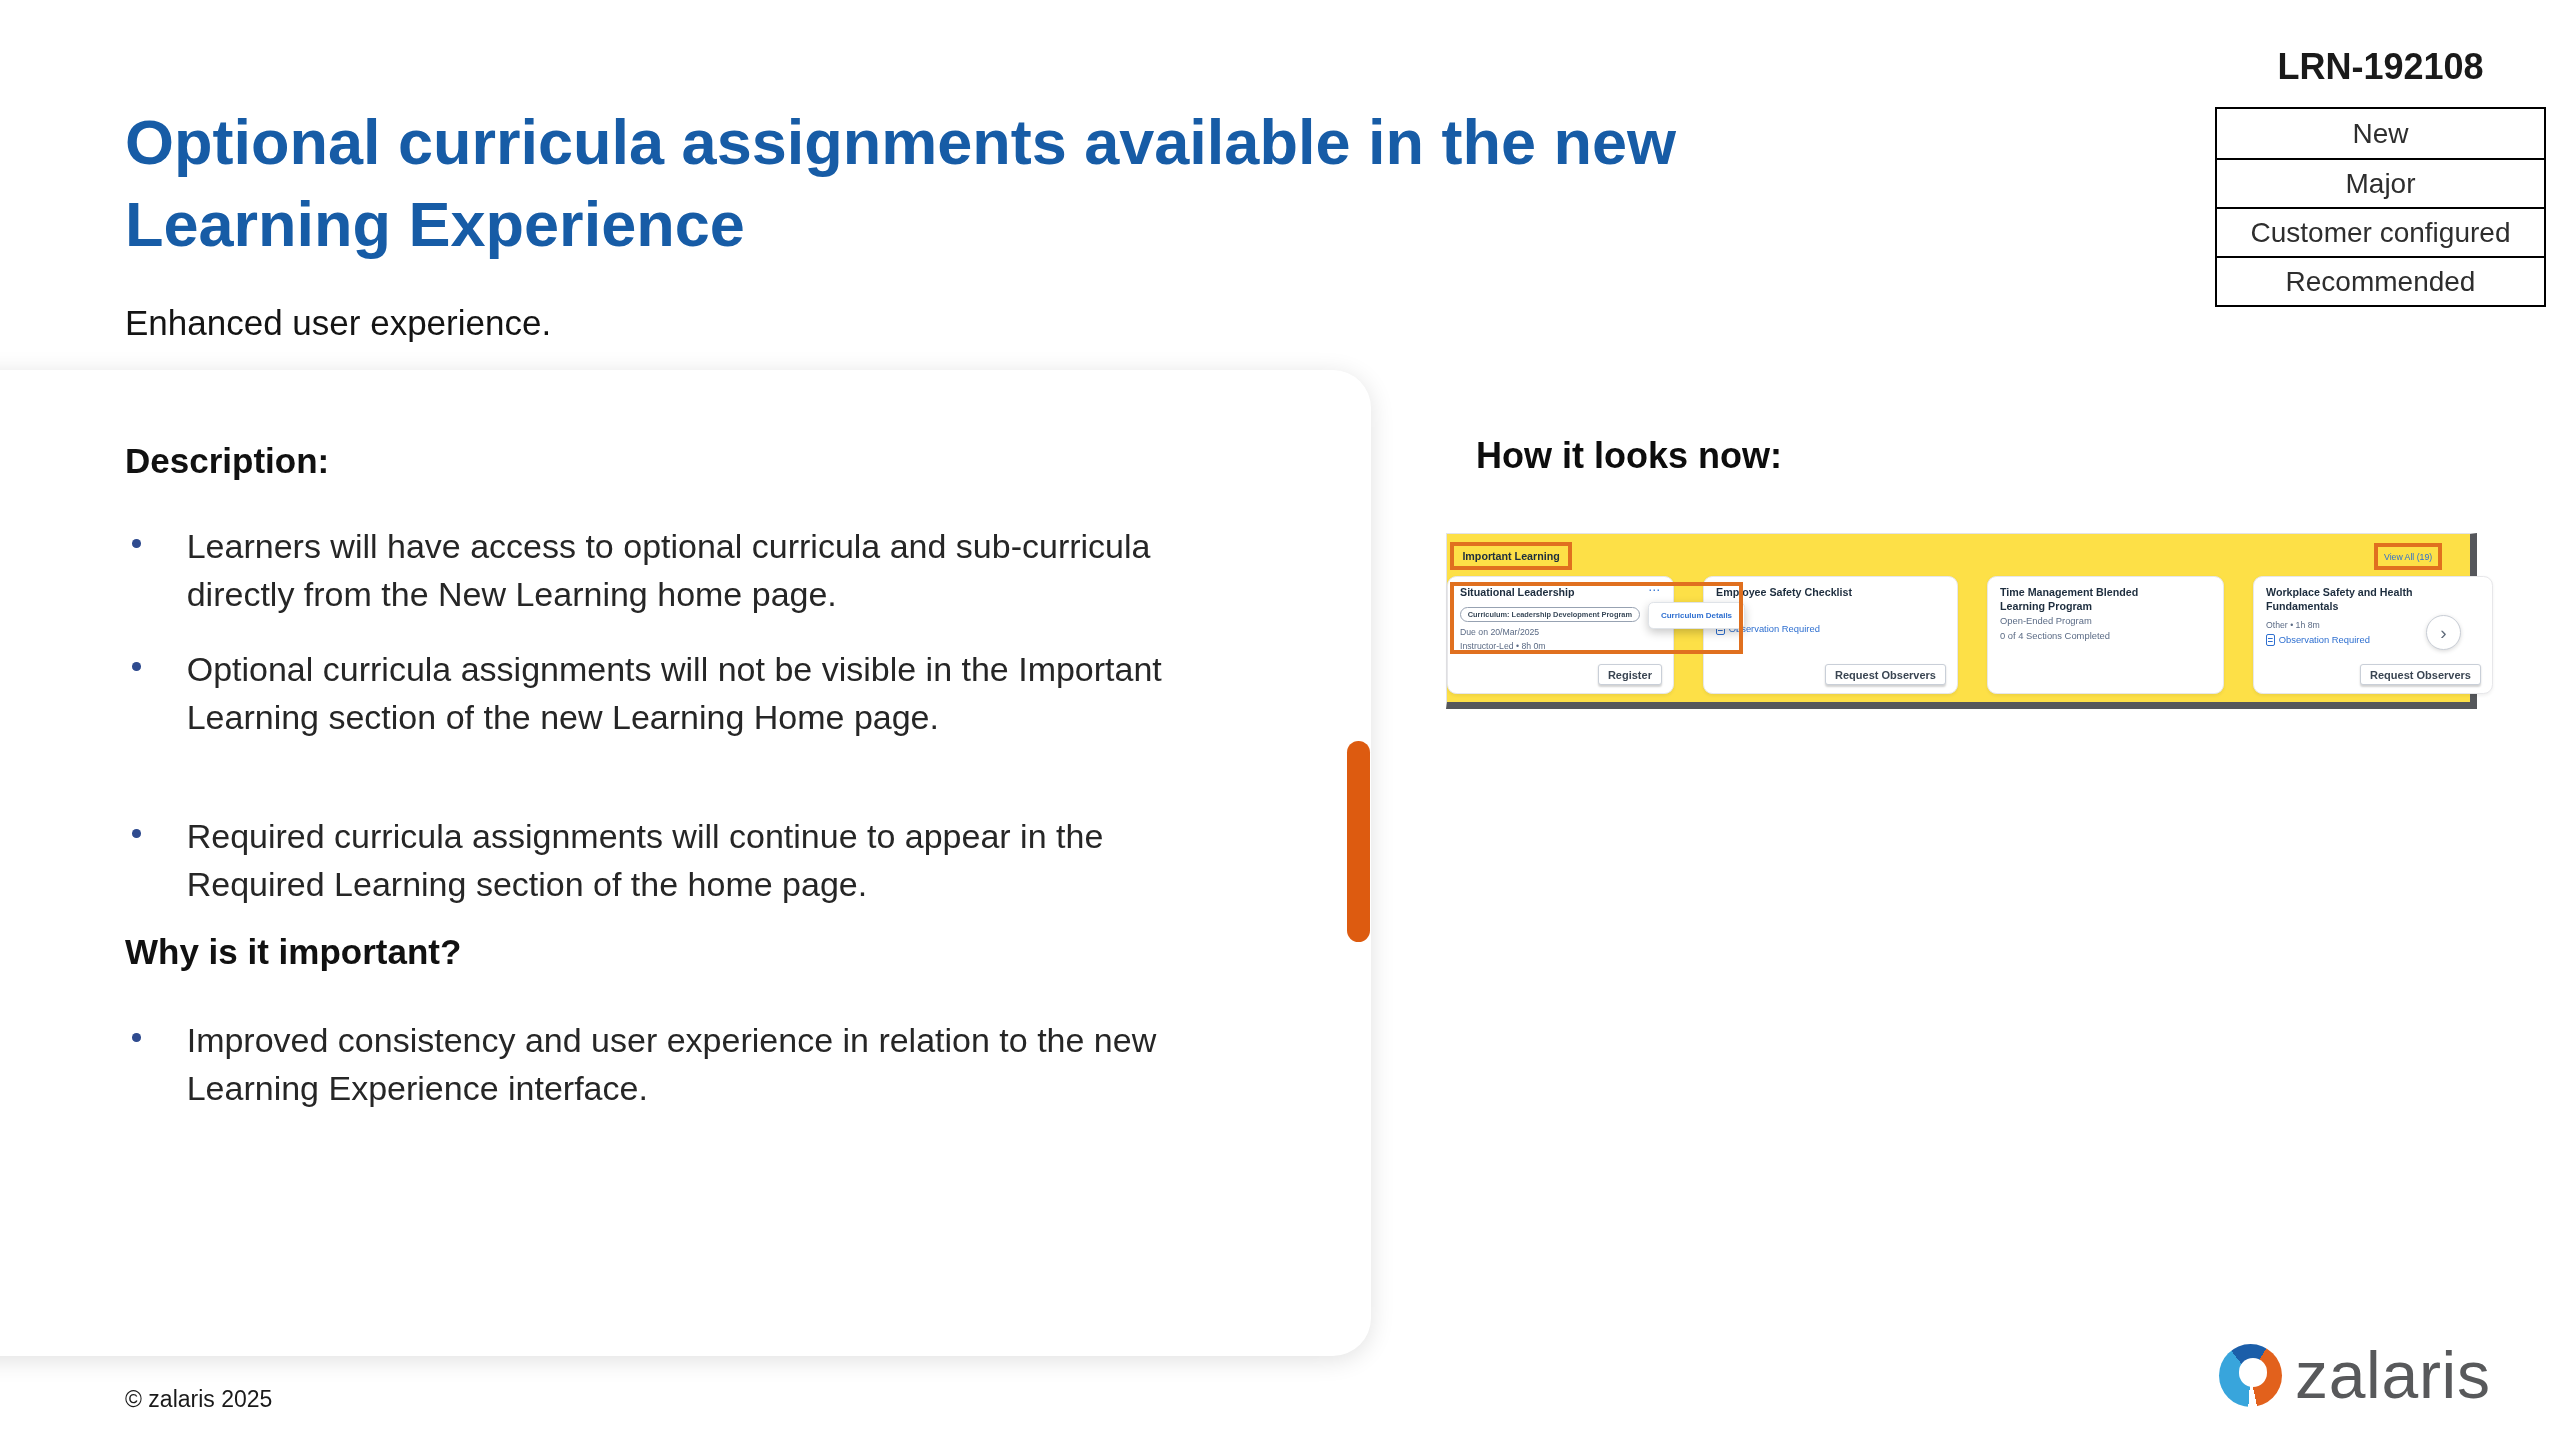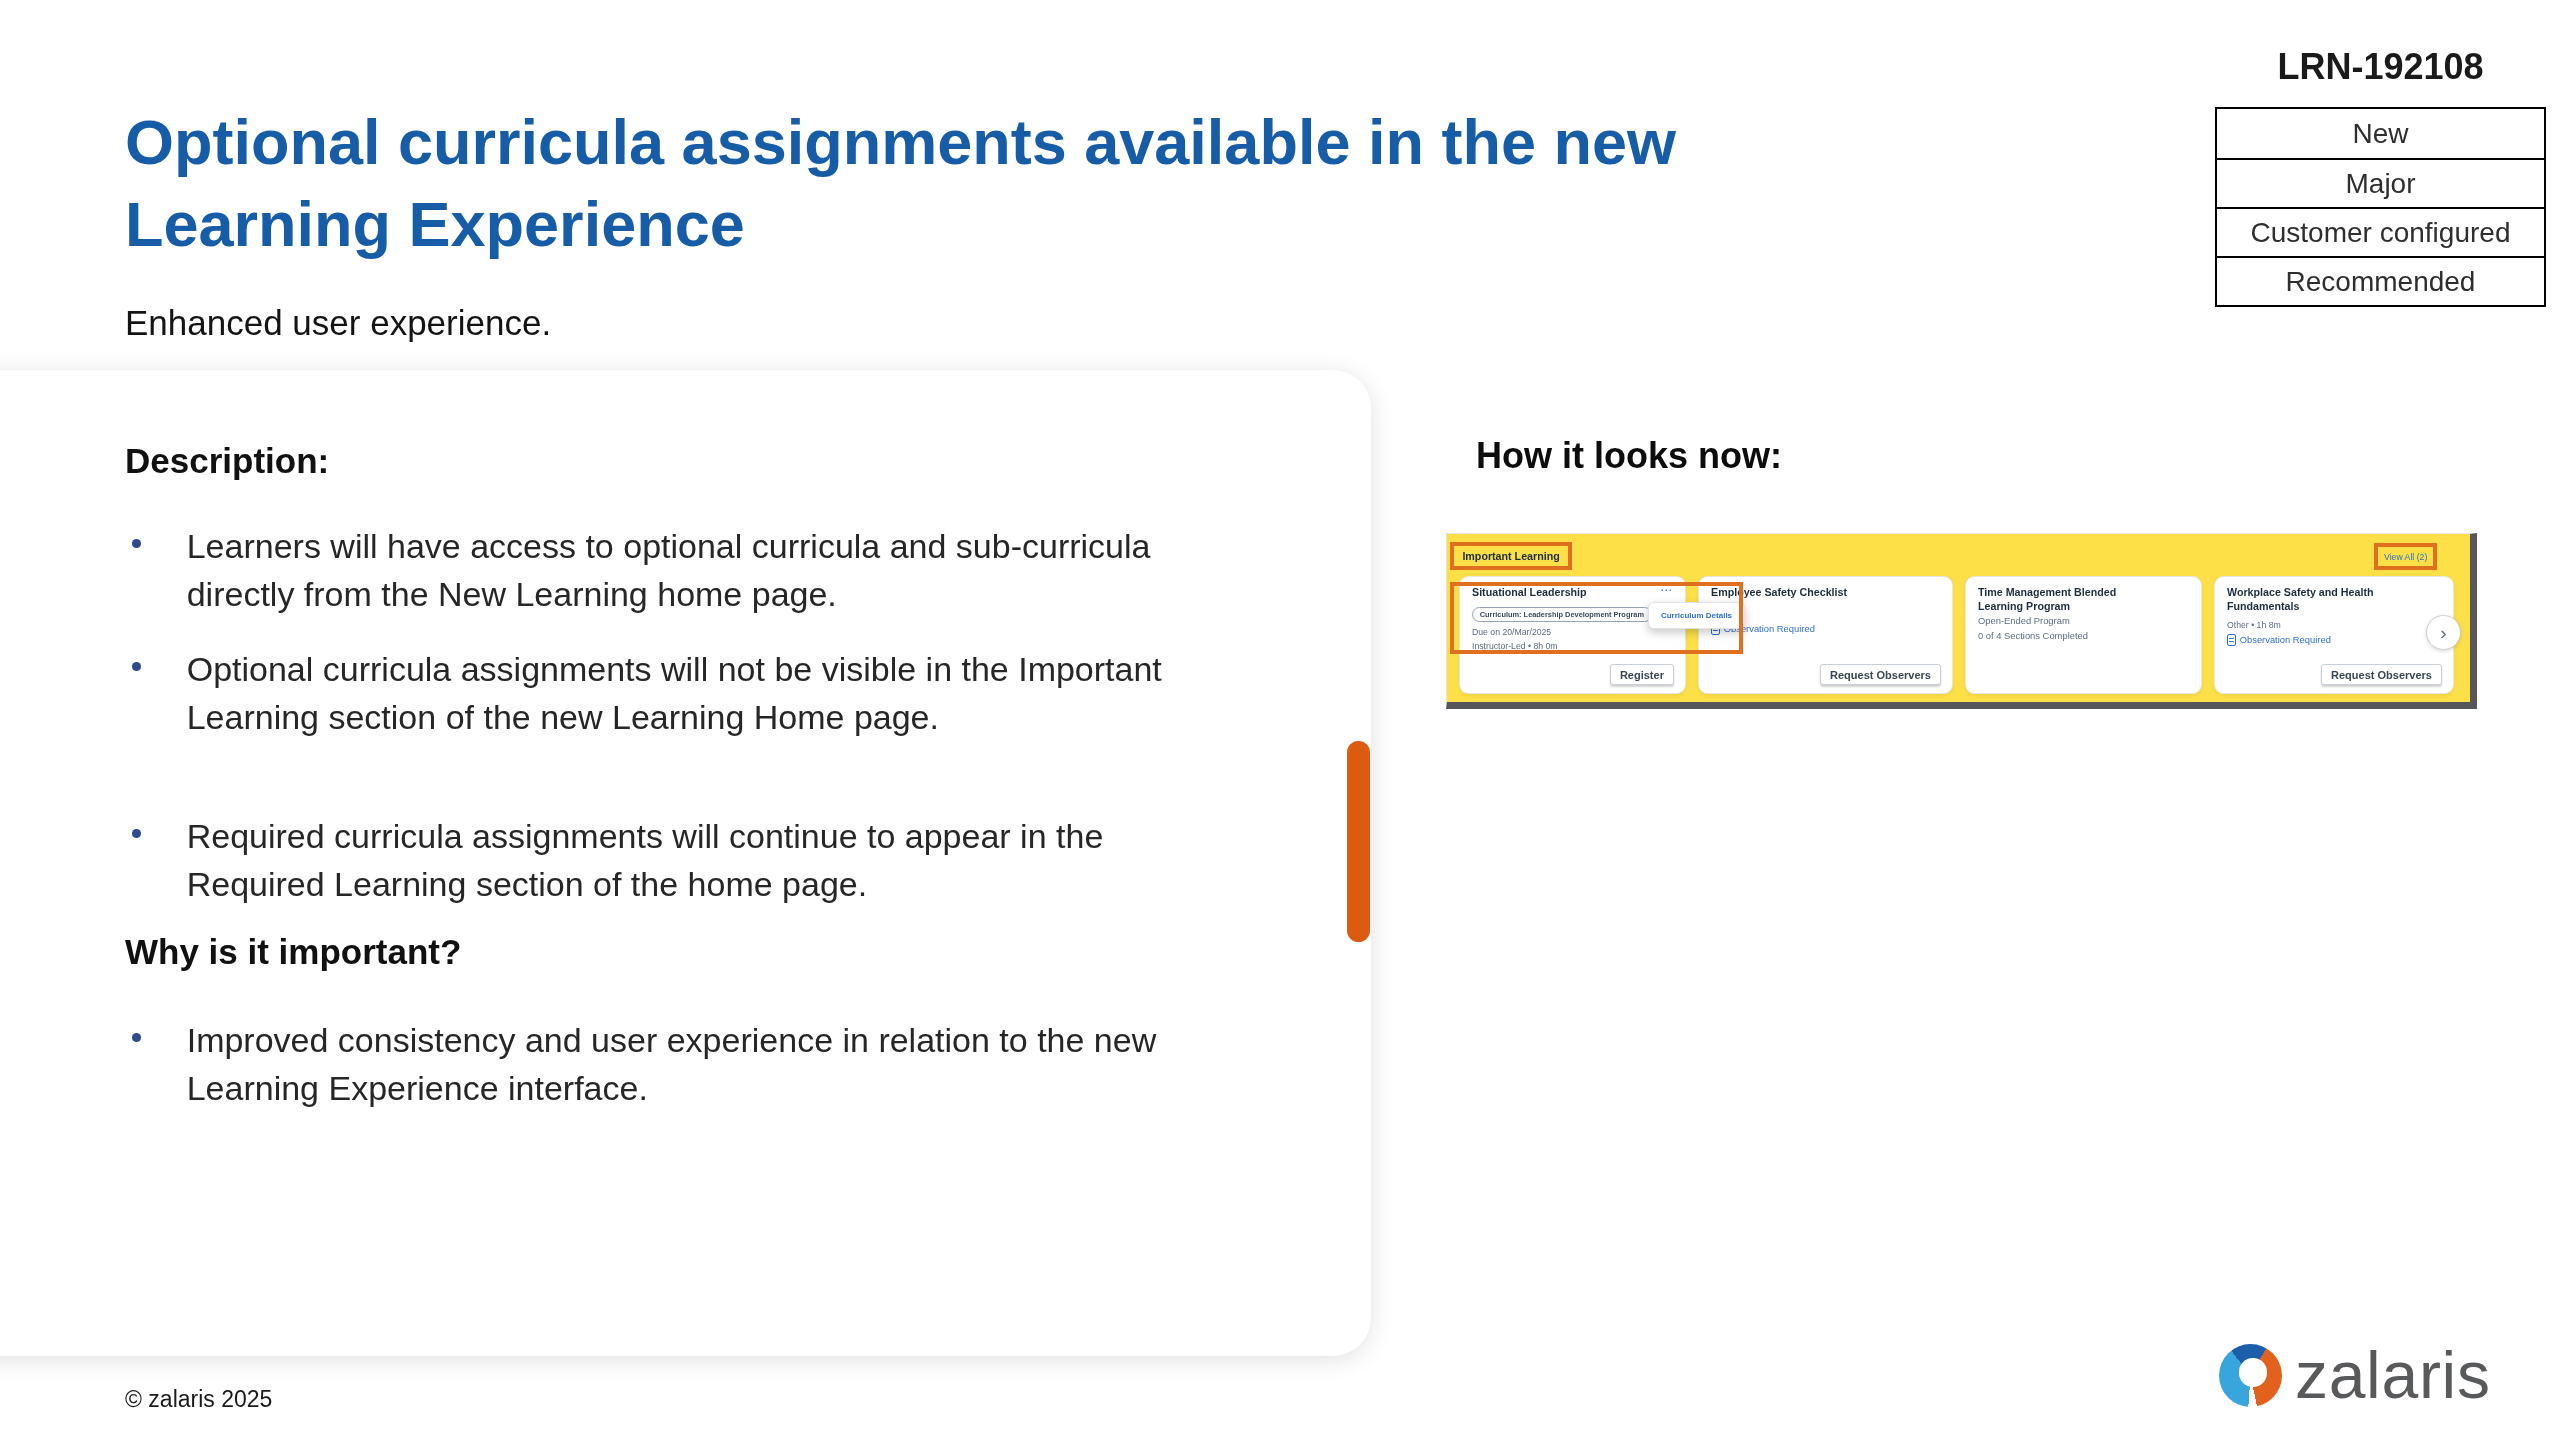--- a/index.html
+++ b/index.html
@@ -43,21 +43,21 @@
     background:#fde047; border-left:0.7px solid #e3e3e6; border-top:0.7px solid #e3e3e6;
     border-right:7.4px solid #55575B; border-bottom:7.4px solid #55575B; z-index:2; }
 
   .sec-box { position:absolute; left:2.7px; top:8px; height:28px; padding:0 8.7px;
     border:4.7px solid #E0701F; display:flex; align-items:center;
     font-size:10.7px; font-weight:700; color:#1d2d3e; white-space:nowrap; }
   .viewall-box { position:absolute; left:927px; top:9.4px; height:27px; padding:0 6px;
     border:4.7px solid #E0701F; display:flex; align-items:center;
     font-size:8.7px; color:#2E6FD0; white-space:nowrap; }
 
-  .cards { position:absolute; left:12px; top:42px; display:flex; gap:12px; }
+  .cards { position:absolute; left:0; top:42px; display:flex; gap:29px; }
   .card { position:relative; height:118px; background:#fff; border:0.7px solid #e7e7ea;
     border-radius:9.4px; box-shadow:0 1.3px 3.4px rgba(0,0,0,0.06); padding:9.4px 12px; }
   .c1 { width:227px; } .c2 { width:255px; } .c3 { width:237px; } .c4 { width:240px; }
   .card-title { font-size:10.7px; font-weight:700; color:#1d2d3e; line-height:1.3; }
   .title-row { display:flex; justify-content:space-between; align-items:flex-start; }
   .menu-dots { font-size:12px; color:#2E6FD0; letter-spacing:0.7px; line-height:9.4px; }
   .chip { display:inline-block; margin-top:6.7px; border:1.3px solid #97a2b2; border-radius:8px;
     padding:2px 6.7px; font-size:7.4px; font-weight:700; color:#3a4a5a; background:#fff; white-space:nowrap; }
   .gline { font-size:8.7px; color:#5b6b85; margin-top:5.4px; white-space:nowrap; }
   .gline2 { font-size:9.4px; color:#5b6b85; white-space:nowrap; }
@@ -131,21 +131,21 @@
   <span class="btext">Improved consistency and user experience in relation to the new Learning Experience interface.</span>
 </div>
 
 <div class="how-heading">How it looks now:</div>
 
 <div class="shot">
   <div class="sec-box">
     <span>Important Learning</span>
   </div>
   <div class="viewall-box">
-    <span>View All (2)</span>
+    <span>View All (19)</span>
   </div>
 
   <div class="cards">
 
     <div class="card c1">
       <div class="title-row">
         <span class="card-title">Situational Leadership</span>
         <span class="menu-dots">⋯</span>
       </div>
       <span class="chip">Curriculum: Leadership Development Program</span>

